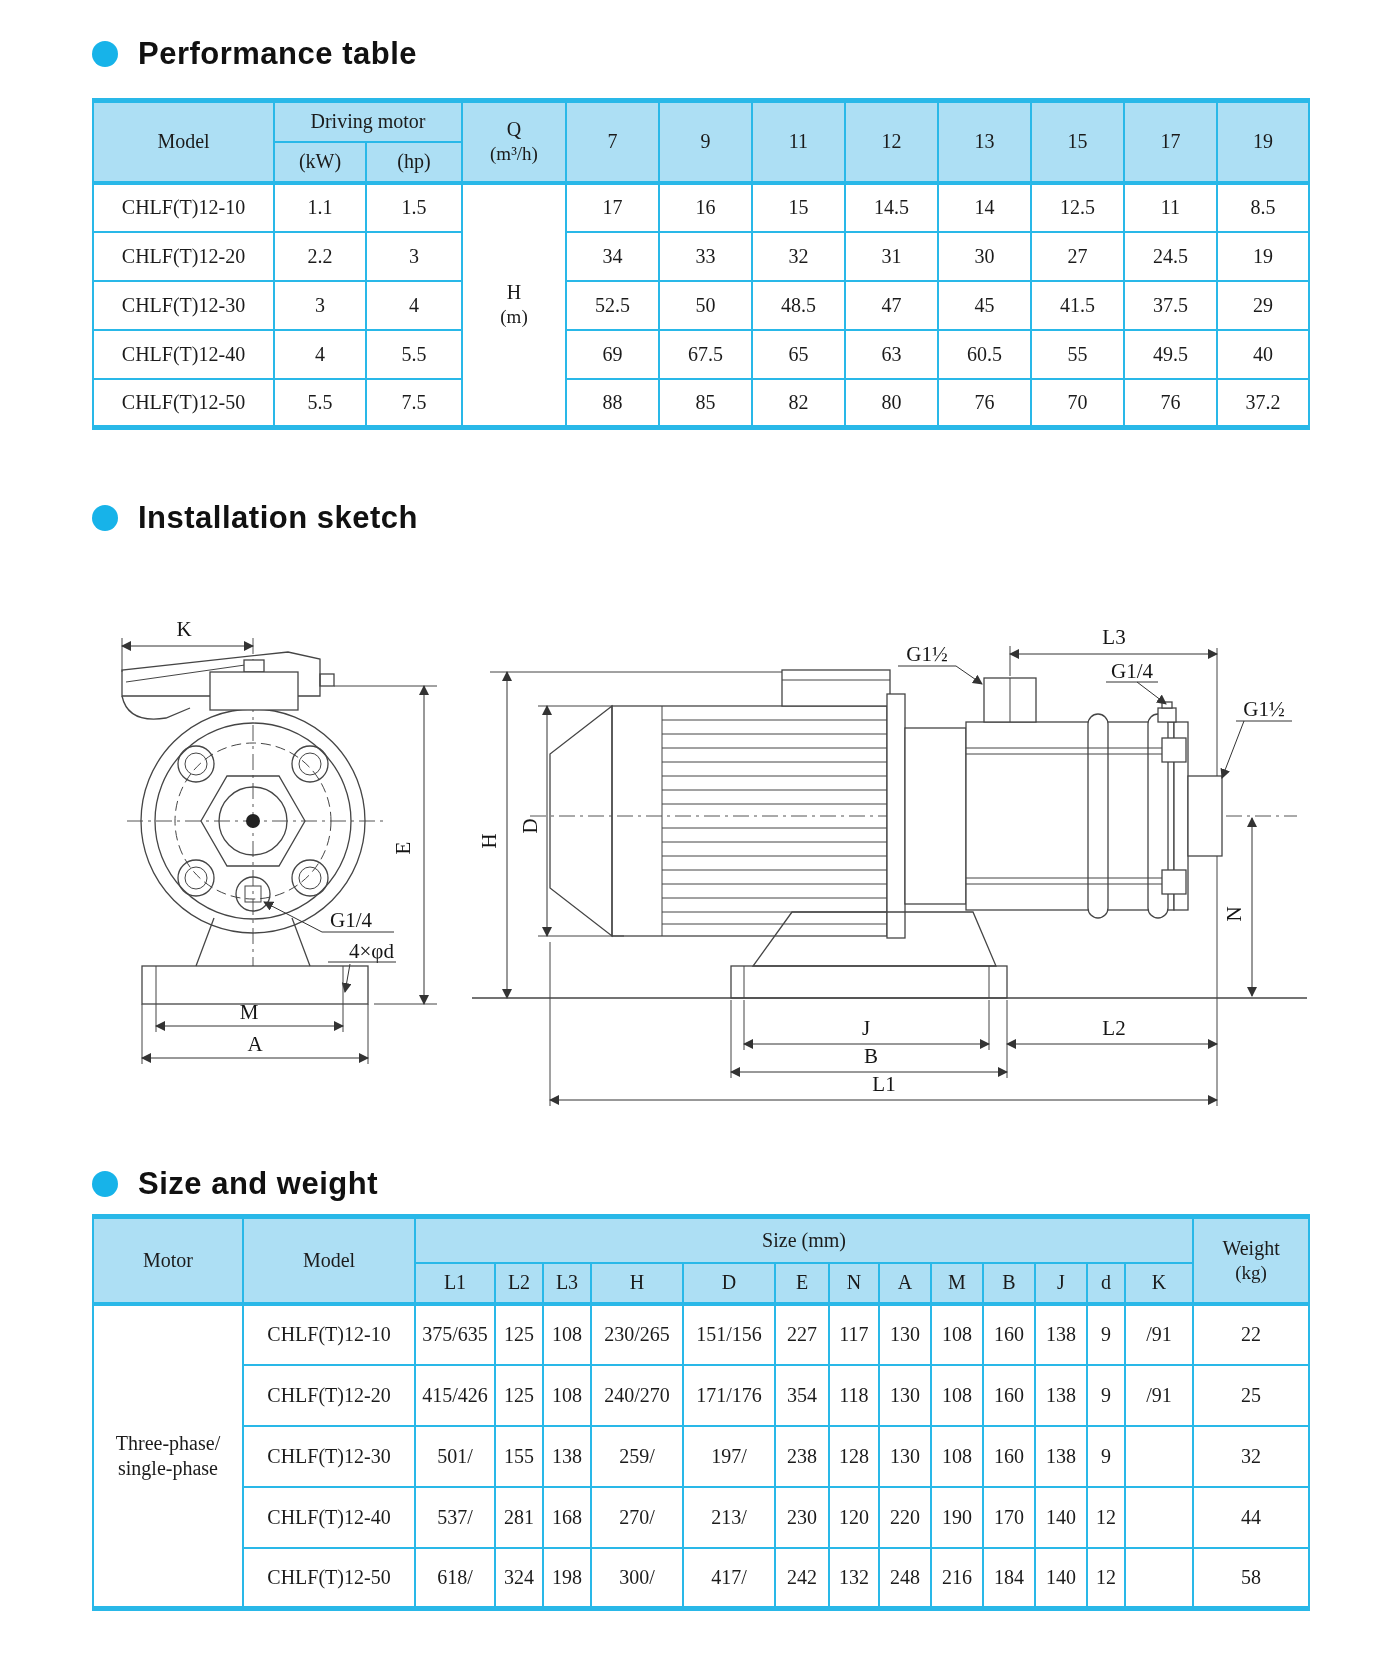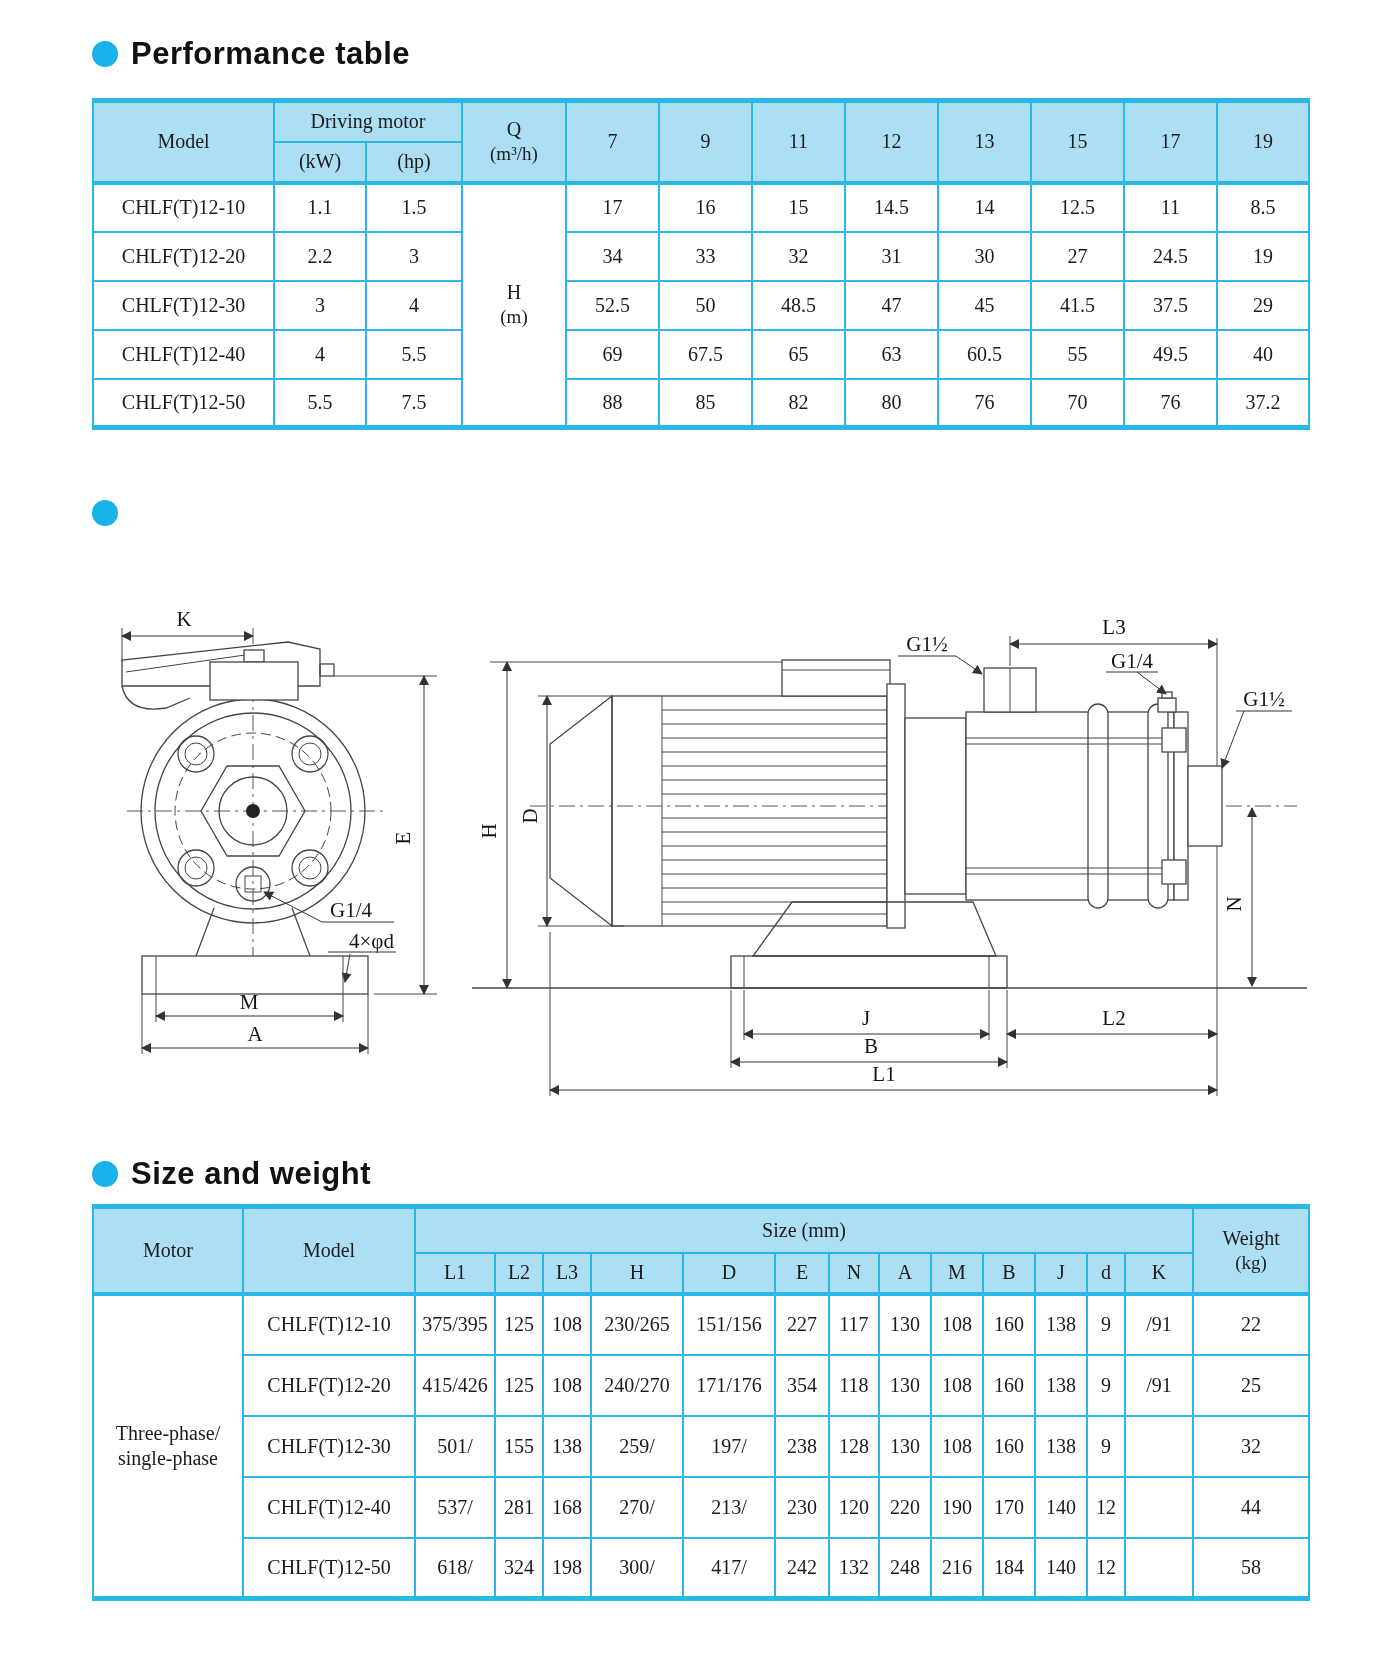--- a/index.html
+++ b/index.html
@@ -7,21 +7,21 @@
     --hfill:#addff4;
     --ink:#1b1b1b;
     --ln:#454545;
   }
   *{box-sizing:border-box;margin:0;padding:0;}
   body{
     width:1400px;height:1672px;background:#ffffff;
     font-family:"Liberation Serif", serif;color:var(--ink);
   }
   .page{padding:36px 0 0 92px;width:1400px;}
-  .sec-head{display:flex;align-items:center;gap:13px;margin-bottom:26px;}
+  .sec-head{display:flex;align-items:center;gap:20px;margin-bottom:26px;}
   .bullet{width:26px;height:26px;border-radius:50%;background:#17b3e9;flex:0 0 auto;}
   .sec-title{
     font-family:"Liberation Sans", sans-serif;font-weight:700;
     font-size:31px;letter-spacing:.5px;color:#111;
   }
   table{border-collapse:collapse;table-layout:fixed;}
   td{
     border:2px solid var(--cy);text-align:center;vertical-align:middle;
     font-size:20px;line-height:1.25;padding:2px 3px;overflow:hidden;
   }
@@ -159,20 +159,21 @@
         <td>76</td>
         <td>70</td>
         <td>76</td>
         <td>37.2</td>
       </tr>
     </tbody>
   </table>
 
   <div class="sec-head mt70">
     <span class="bullet"></span>
+    <span class="sec-title">Installation sketch</span>
   </div>
 
   <div class="sketch-wrap">
   <svg width="1260" height="556" viewBox="0 0 1260 556">
     <defs>
       <marker id="ar" viewBox="0 0 10 10" refX="9" refY="5" markerWidth="10" markerHeight="10" orient="auto-start-reverse">
         <path d="M0,0 L10,5 L0,10 z" fill="#333"></path>
       </marker>
     </defs>
 
@@ -397,21 +398,21 @@
         <td class="hc hb">K</td>
       </tr>
     </thead>
     <tbody>
       <tr>
         <td rowspan="5">
           <div>Three-phase/</div>
           <div>single-phase</div>
         </td>
         <td>CHLF(T)12-10</td>
-        <td>375/395</td>
+        <td>375/635</td>
         <td>125</td>
         <td>108</td>
         <td>230/265</td>
         <td>151/156</td>
         <td>227</td>
         <td>117</td>
         <td>130</td>
         <td>108</td>
         <td>160</td>
         <td>138</td>

